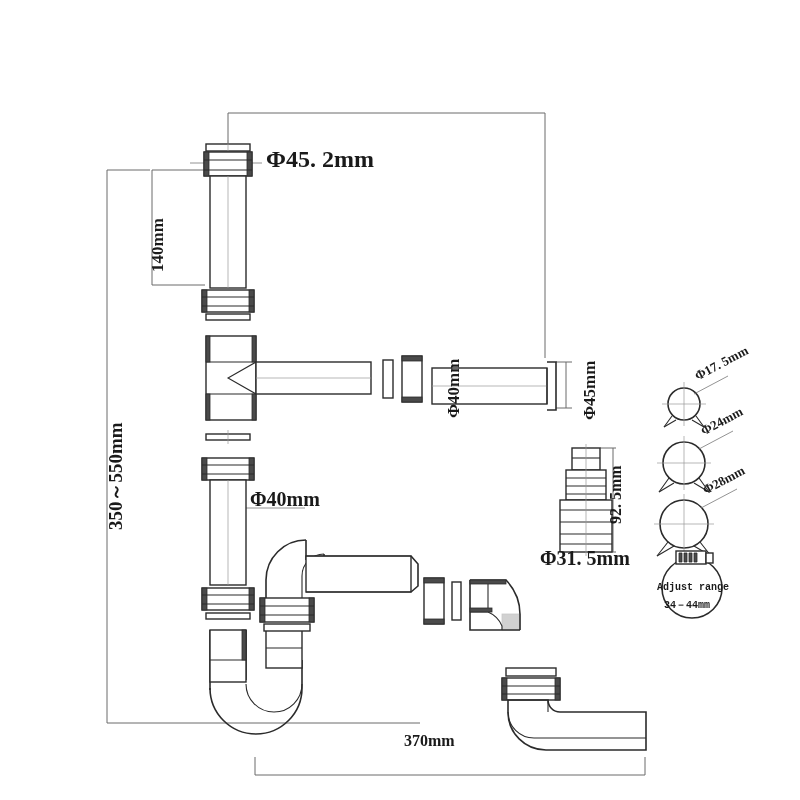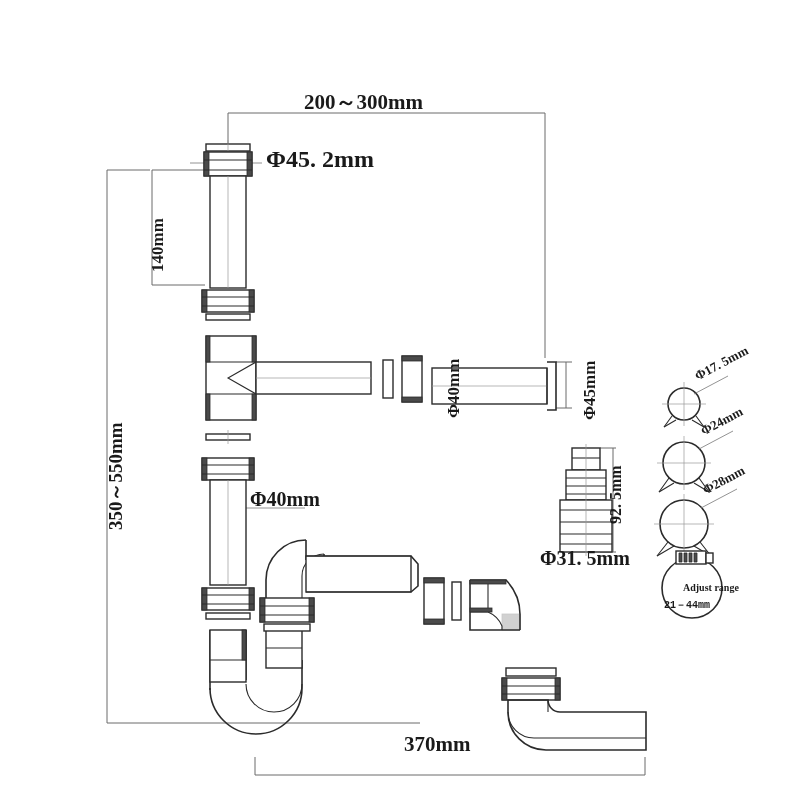--- a/index.html
+++ b/index.html
@@ -216,21 +216,20 @@
 
       <g>
         <circle class="ol" cx="692" cy="588" r="30"></circle>
         <rect class="wht" x="676" y="551" width="30" height="13"></rect>
         <path class="drk" d="M679 553 h3 v9 h-3 z M684 553 h3 v9 h-3 z M689 553 h3 v9 h-3 z M694 553 h3 v9 h-3 z"></path>
         <rect class="wht" x="706" y="553" width="7" height="10"></rect>
       </g>
     </g>
   </svg>
 
-  <div class="lbl" style="left:304px;top:88px;font-size:21px;">200～300mm</div>
 
   <div class="lbl" style="left:266px;top:146px;font-size:24px;">Φ45. 2mm</div>
 
   <div class="lbl rot90" style="left:148px;top:272px;font-size:17px;">140mm</div>
 
   <div class="lbl rot90" style="left:103px;top:530px;font-size:19px;">350～550mm</div>
 
   <div class="lbl rot90" style="left:444px;top:418px;font-size:17px;">Φ40mm</div>
 
   <div class="lbl rot90" style="left:580px;top:420px;font-size:17px;">Φ45mm</div>
@@ -240,18 +239,18 @@
   <div class="lbl rot90" style="left:607px;top:524px;font-size:16px;">92. 5mm</div>
 
   <div class="lbl" style="left:540px;top:547px;font-size:20px;">Φ31. 5mm</div>
 
   <div class="lbl" style="left:692px;top:370px;font-size:13px;transform-origin:0 0;transform:rotate(-28deg);">Φ17. 5mm</div>
 
   <div class="lbl" style="left:698px;top:425px;font-size:13px;transform-origin:0 0;transform:rotate(-28deg);">Φ24mm</div>
 
   <div class="lbl" style="left:700px;top:484px;font-size:13px;transform-origin:0 0;transform:rotate(-28deg);">Φ28mm</div>
 
-  <div class="lbl small" style="left:683px;top:582px;font-size:10px;font-family:Liberation Serif, serif;">Adjust range</div>
-  <div class="lbl small" style="left:664px;top:598px;font-size:10px;">21－44mm</div>
-
-  <div class="lbl" style="left:404px;top:732px;font-size:21px;">370mm</div>
+  <div class="lbl small" style="left:657px;top:582px;font-size:10px;">Adjust range</div>
+  <div class="lbl small" style="left:664px;top:598px;font-size:10px;">34－44mm</div>
+
+  <div class="lbl" style="left:404px;top:732px;font-size:16px;">370mm</div>
 
 </div>
 
 </body></html>

